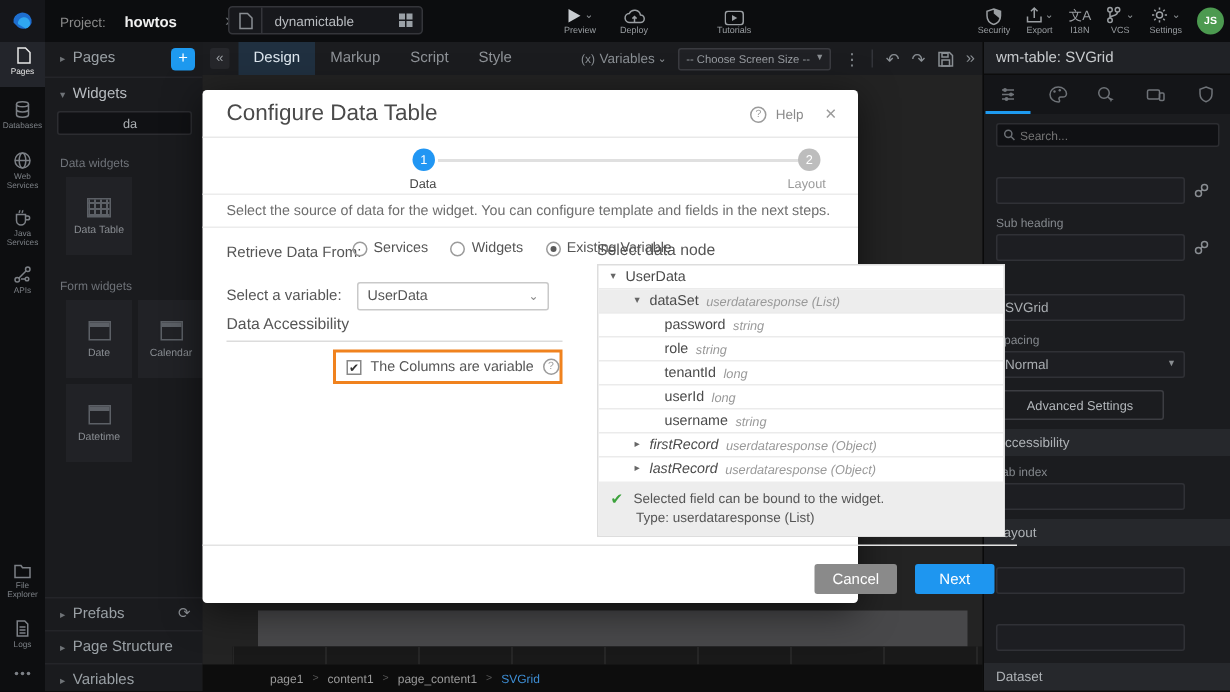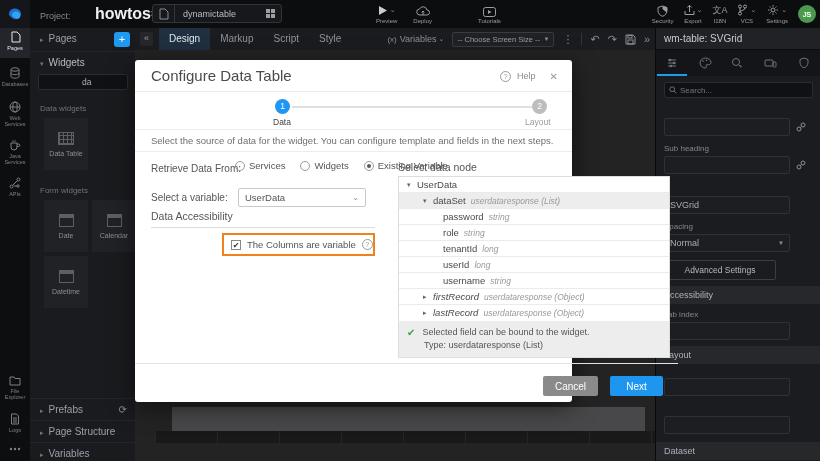--- a/index.html
+++ b/index.html
@@ -5,21 +5,21 @@
   * { margin:0; padding:0; box-sizing:border-box; font-family:"Liberation Sans", sans-serif; }
   html,body { background:#000; }
   #app { position:relative; width:820px; height:461px; overflow:hidden; background:#1a1b1e; }
   .nowrap { white-space:nowrap; }
 
   
   #topbar { position:absolute; left:0; top:0; width:820px; height:28px; background:#0c0d0f; }
   #logo { position:absolute; left:0; top:0; width:30px; height:28px; background:#15161a; display:flex; align-items:center; justify-content:center; }
   #project { position:absolute; left:40px; top:0; height:28px; line-height:28px; }
   #project .plabel { font-size:9px; color:#8a8a8a; }
-  #project .pname { font-size:16px; color:#f0f0f0; font-weight:bold; margin-left:20px; }
+  #project .pname { font-size:10px; color:#f0f0f0; font-weight:bold; margin-left:8px; }
   #tb-chev { position:absolute; left:150px; top:6px; color:#6f7377; font-size:12px; }
   #pagebox { position:absolute; left:152px; top:4px; width:130px; height:19px; border:1px solid #34353a; border-radius:3px; background:#17181c; display:flex; align-items:center; }
   #pagebox .pb-icon { width:22px; height:100%; border-right:1px solid #34353a; display:flex; align-items:center; justify-content:center; }
   #pagebox .pb-name { flex:1; padding-left:8px; font-size:9px; color:#b9bcc0; }
   .sq-grid { width:9px; height:9px; margin-right:6px; display:grid; grid-template-columns:4px 4px; grid-template-rows:4px 4px; gap:1px; }
   .sq-grid i { background:#9aa0a6; }
   .tb-item { display:flex; flex-direction:column; align-items:center; color:#94989c; }
   .tb-item .ic { height:14px; display:flex; align-items:flex-end; }
   .tb-item .lbl { font-size:6px; color:#9a9ea2; margin-top:1px; }
   .caret { font-size:7px; color:#8a8e92; margin-left:2px; }
@@ -384,20 +384,29 @@
           <rect x="3" y="1.5" width="4" height="2.5" fill="none" stroke="#8a8f94"></rect>
           <rect x="3" y="6" width="5" height="4" fill="none" stroke="#8a8f94"></rect>
         </svg>
       <span class="tb2-ic">»</span>
     </div>
   </div>
 
   <div id="canvas">
     <div id="widget-bar"></div>
     <div id="pag-strip"></div>
+    <div id="crumbbar">
+      <span>page1</span>
+      <span class="csep">&gt;</span>
+      <span>content1</span>
+      <span class="csep">&gt;</span>
+      <span>page_content1</span>
+      <span class="csep">&gt;</span>
+      <span class="clast">SVGrid</span>
+    </div>
   </div>
 
   <div id="props">
     <div id="props-header">wm-table: SVGrid</div>
     <div id="props-tabs">
       <span class="ptab">
         <svg width="12" height="12" viewBox="0 0 12 12">
             <path d="M2 3h8M2 6h8M2 9h8" stroke="#6f7378"></path>
             <circle cx="4" cy="3" r="1.3" fill="#6f7378"></circle>
             <circle cx="8" cy="6" r="1.3" fill="#6f7378"></circle>

